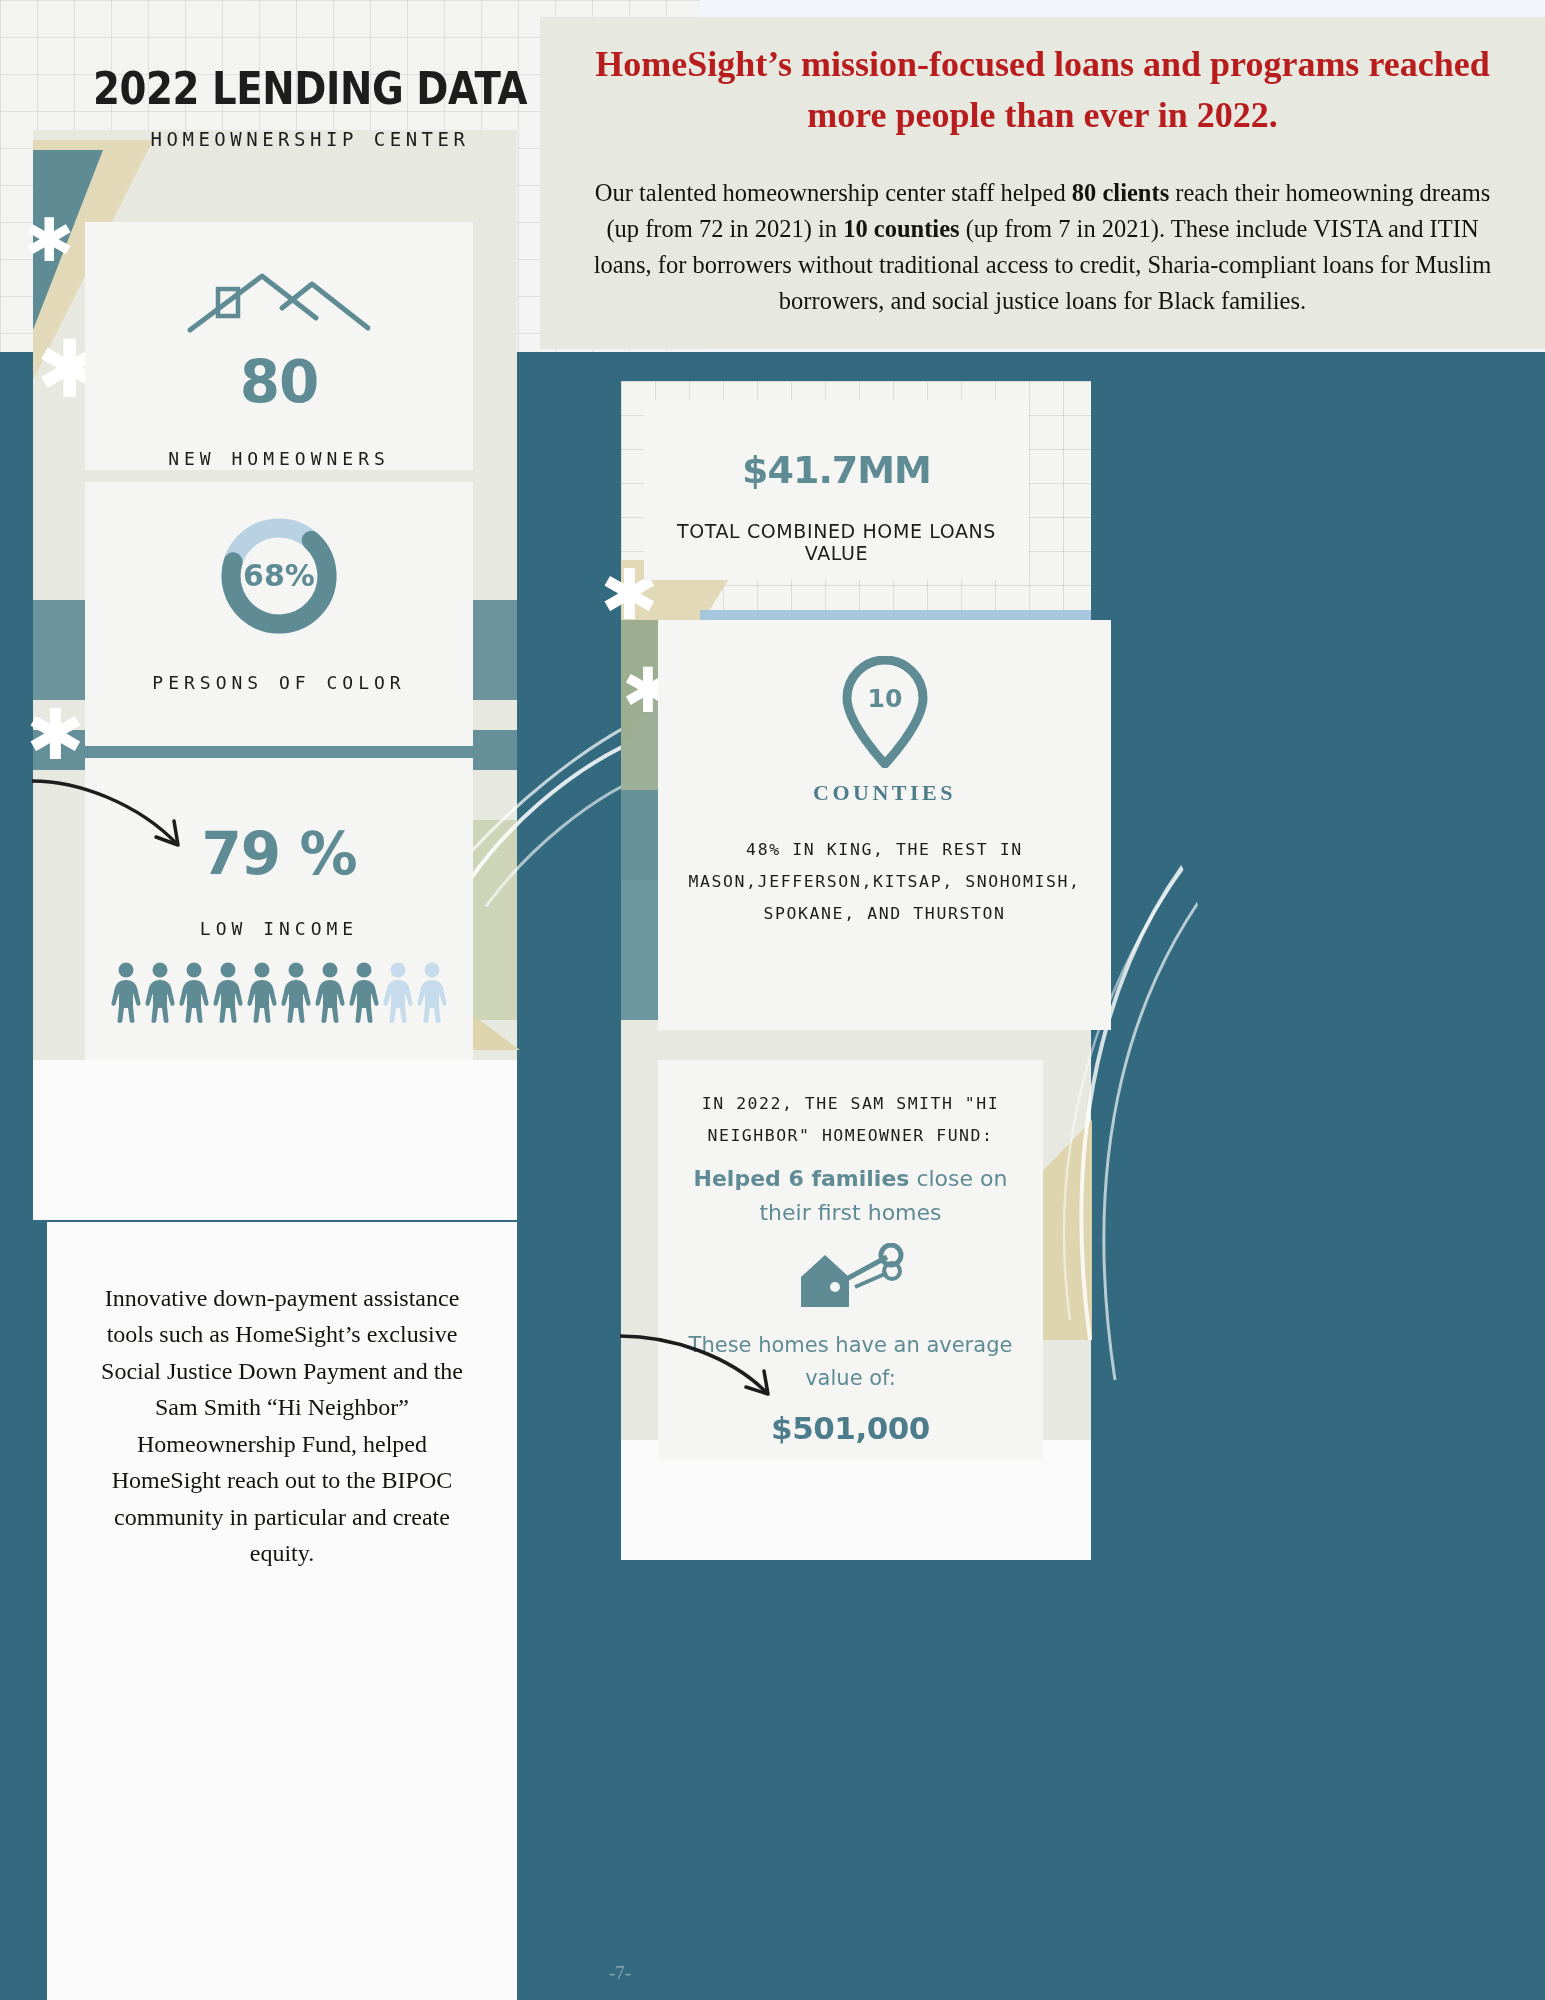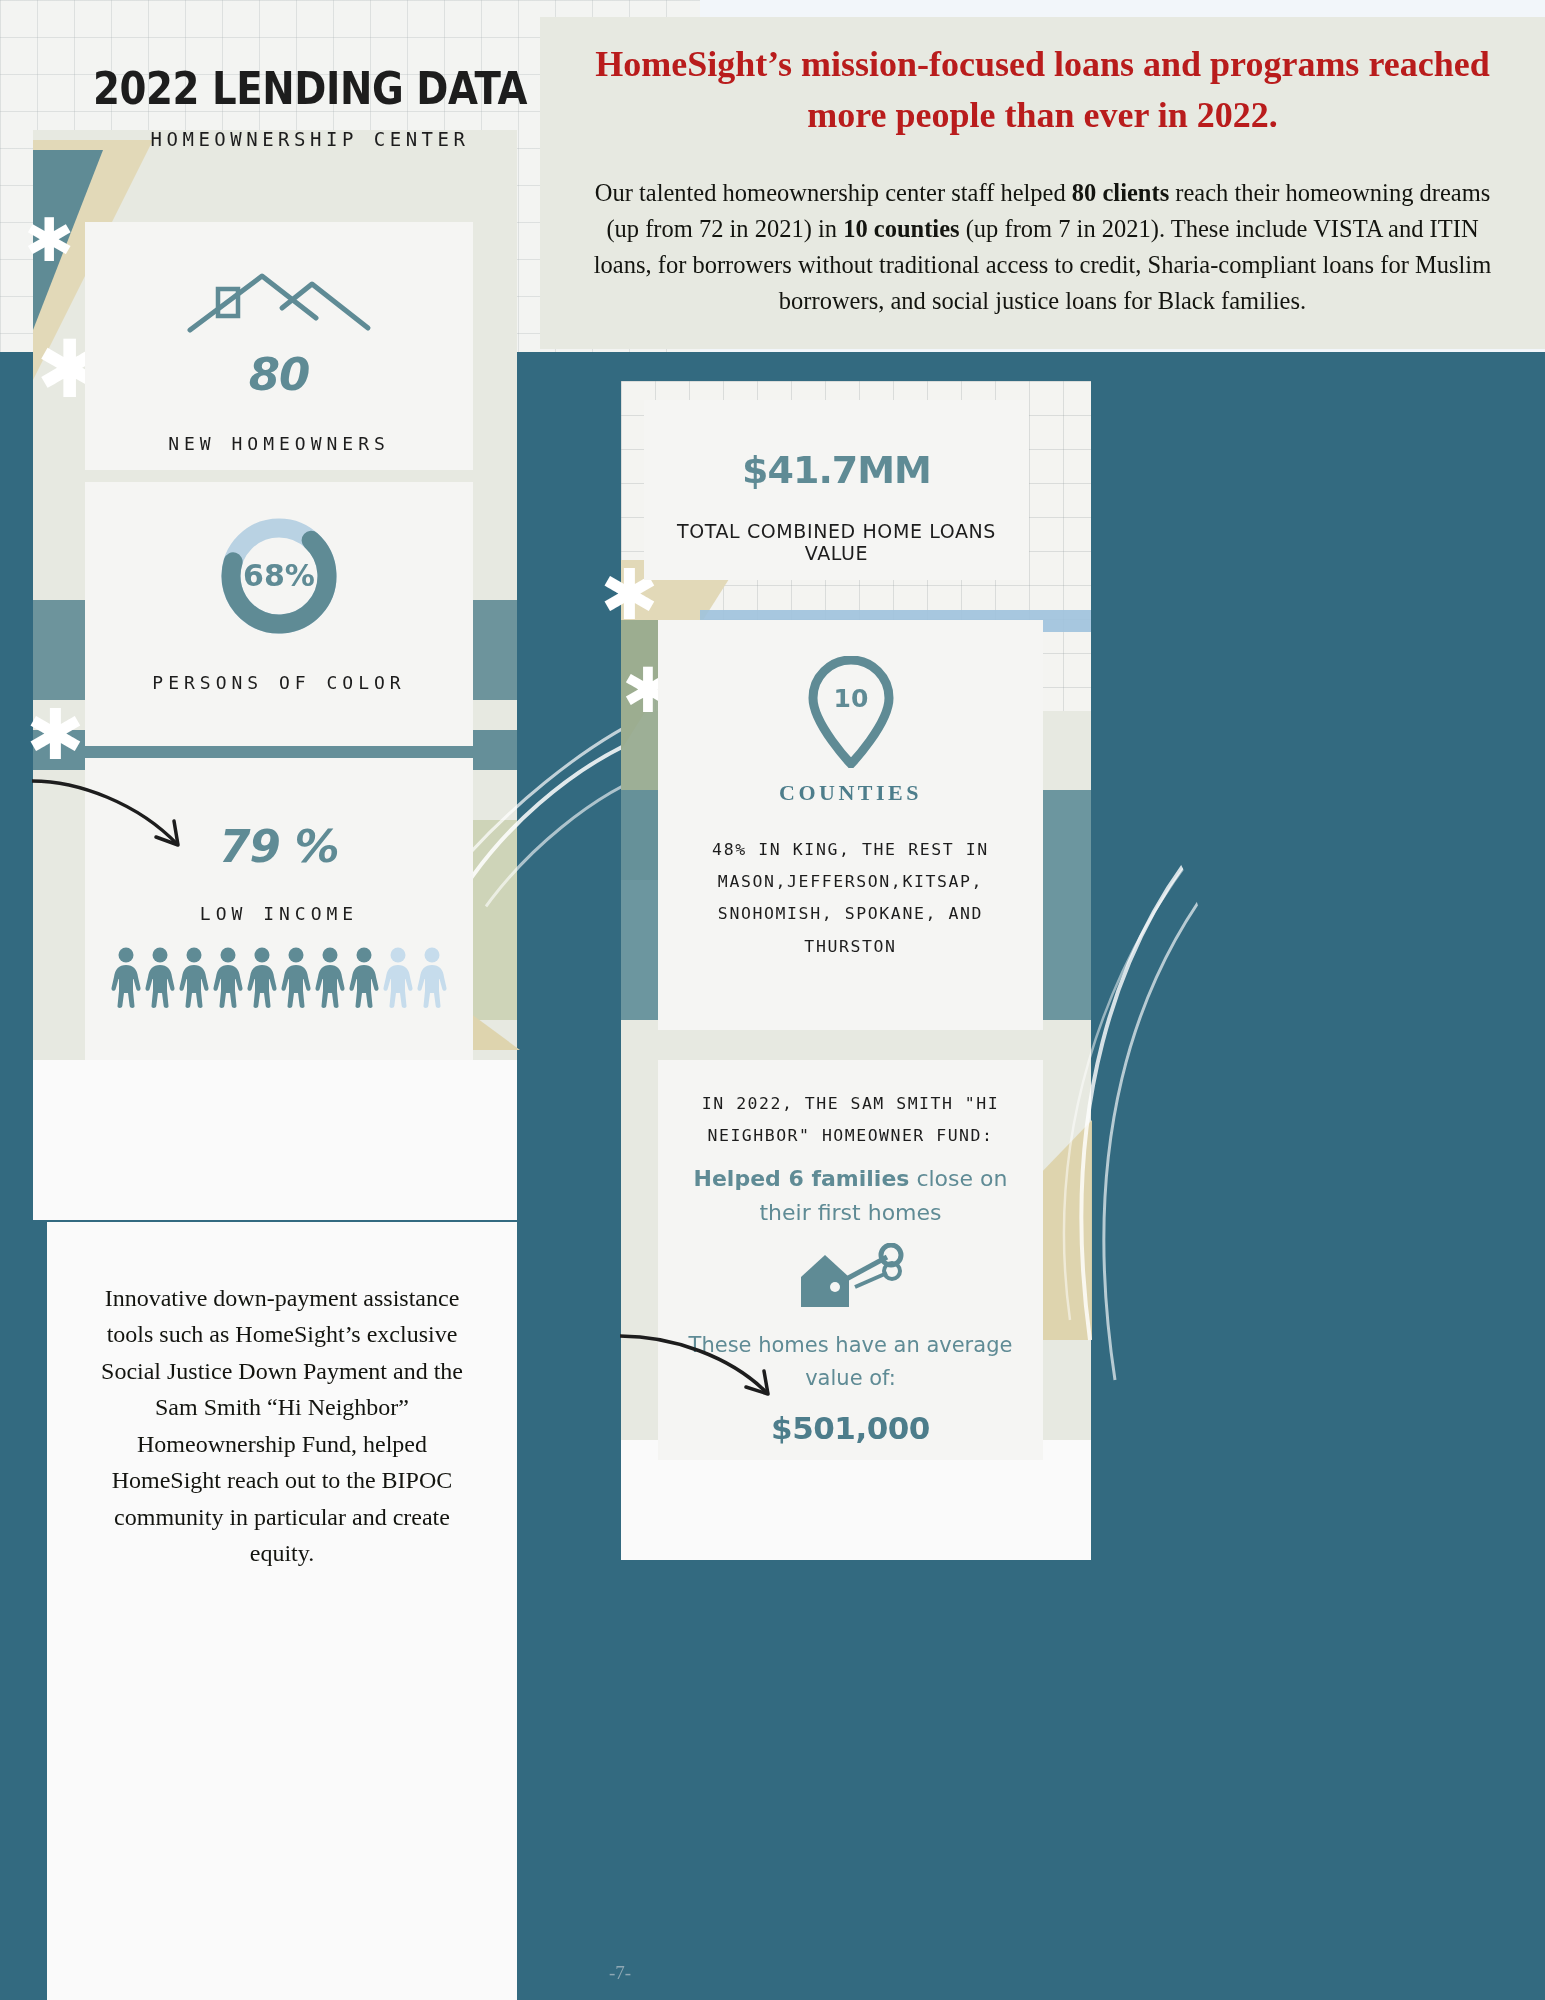--- a/index.html
+++ b/index.html
@@ -145,34 +145,34 @@
 
   
   .card { position:absolute; background:#f5f5f3; }
 
   .card-a { left:85px; top:222px; width:388px; height:248px; }
   .card-b { left:85px; top:482px; width:388px; height:264px; }
   .card-c { left:85px; top:758px; width:388px; height:302px; }
 
   .big-num {
     font-family:"DejaVu Sans", sans-serif; font-weight:bold;
-    font-size:45px; color:#5f8b95; text-align:center; letter-spacing:-1px;font-style:italic;
+    font-size:58px; color:#5f8b95; text-align:center; letter-spacing:-1px;
   }
   .stat-label {
     font-family:"DejaVu Sans Mono", monospace; font-size:18px;
     letter-spacing:5px; color:#1d1d1d; text-align:center;
   }
 
   .roof-wrap { text-align:center; padding-top:46px; }
   .donut-wrap { text-align:center; padding-top:30px; }
   .people-row { display:flex; justify-content:center; gap:2px; margin-top:22px; }
 
   
   .card-d { left:644px; top:400px; width:385px; height:180px; }
-  .card-e { left:658px; top:620px; width:385px; height:410px; }
+  .card-e { left:658px; top:620px; width:453px; height:410px; }
   .card-f { left:658px; top:1060px; width:385px; height:400px; }
 
   .money {
     font-family:"DejaVu Sans", sans-serif; font-weight:bold;
     font-size:38px; color:#5f8b95; text-align:center; letter-spacing:-1px;
   }
   .card-caption {
     font-family:"DejaVu Sans", sans-serif; font-size:19px;
     letter-spacing:.6px; color:#1d1d1d; text-align:center;
   }

